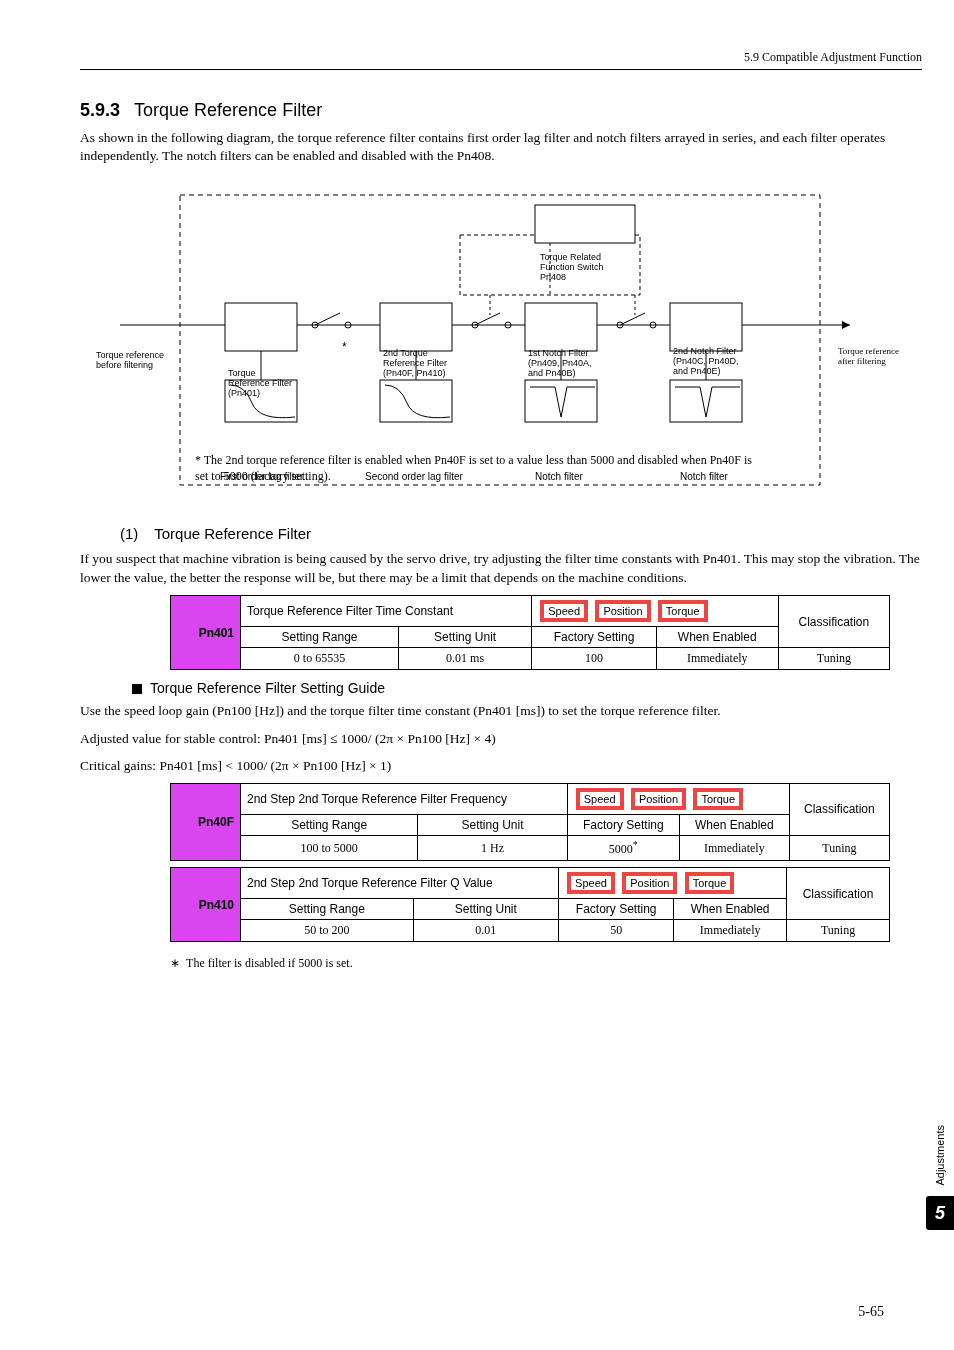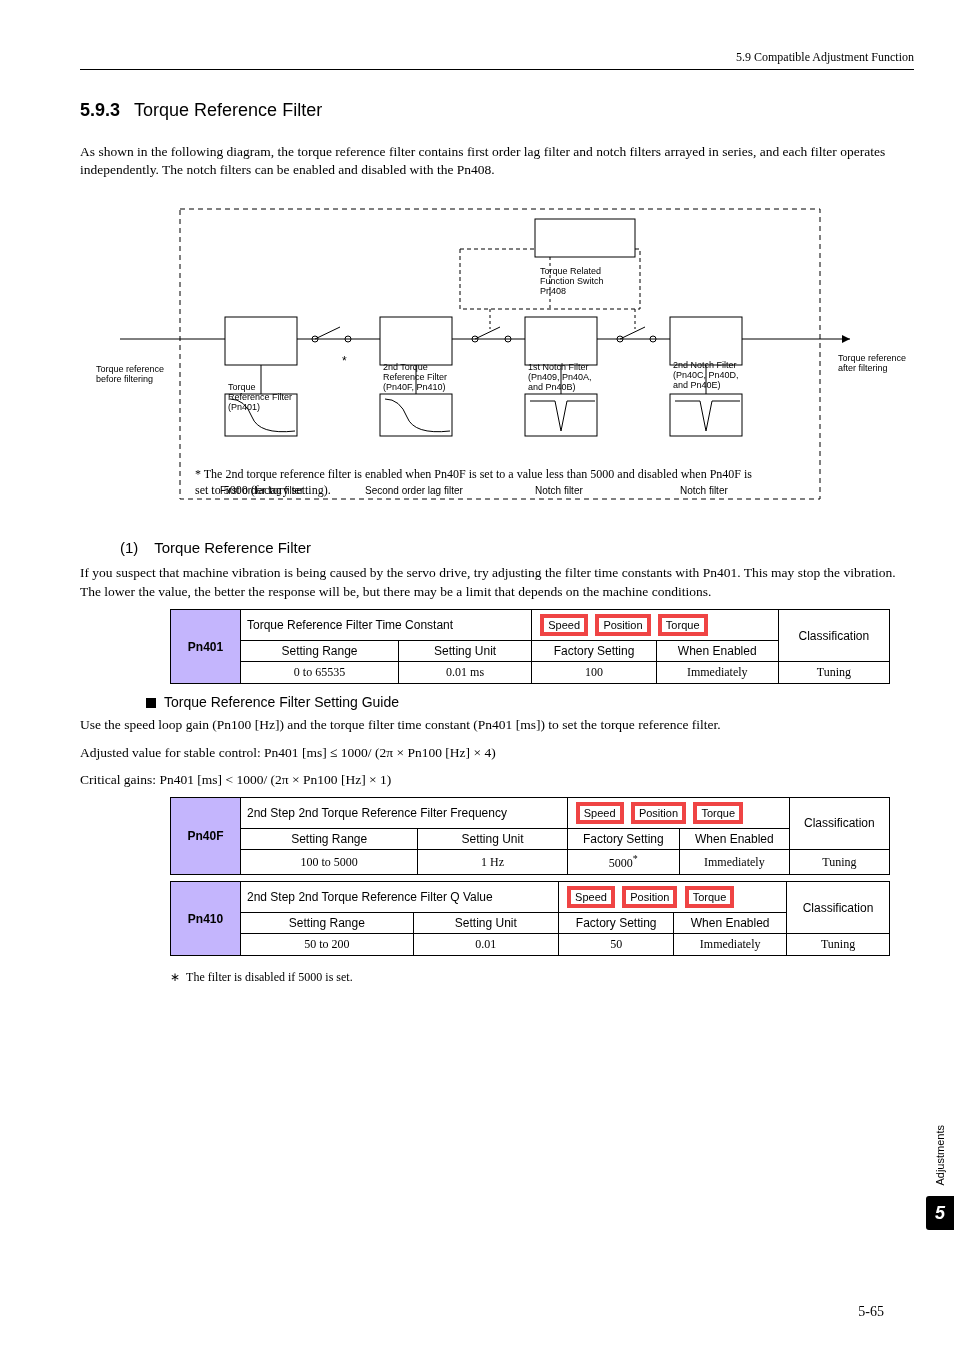--- a/index.html
+++ b/index.html
@@ -5,32 +5,32 @@
   * { box-sizing: border-box; margin: 0; padding: 0; }
   body {
     font-family: "Times New Roman", serif;
     font-size: 13px;
     width: 954px;
     height: 1350px;
     position: relative;
     background: #fff;
     color: #000;
   }
-  .page { padding: 50px 40px 30px 80px; position: relative; height: 100%; }
+  .page { padding: 50px 32px 30px 80px; position: relative; height: 100%; }
   .header-line {
     border-bottom: 1px solid #000;
     padding-bottom: 4px;
     margin-bottom: 30px;
     text-align: right;
     font-size: 12px;
   }
   .h3 {
     font-family: Arial, sans-serif;
     font-size: 18px;
-    margin-bottom: 22px;
+    margin-bottom: 8px;
     display: flex;
     align-items: baseline;
     gap: 14px;
   }
   .h3 .num { font-weight: bold; }
   .h3 .title { font-weight: normal; }
   .intro-p {
     line-height: 1.35;
     font-size: 13.5px;
     margin-bottom: 20px;
@@ -62,21 +62,21 @@
   }
   .sub-h .num { margin-right: 12px; }
   .body-p {
     font-size: 13.5px;
     line-height: 1.35;
     margin-bottom: 8px;
   }
   .guide-h {
     font-family: Arial, sans-serif;
     font-size: 14px;
-    margin-left: 66px;
+    margin-left: 52px;
     margin-top: 10px;
     margin-bottom: 6px;
   }
   .guide-h .sq {
     display: inline-block;
     width: 10px;
     height: 10px;
     background: #000;
     margin-right: 8px;
     vertical-align: middle;
@@ -93,21 +93,22 @@
     border: 1px solid #000;
     padding: 3px 6px;
     text-align: center;
     vertical-align: middle;
     font-weight: normal;
   }
   table.param .pn-col {
     width: 70px;
     font-family: Arial, sans-serif;
     font-weight: bold;
-    background: #c4b5fd;
+    background: #d946ef;
+    text-align: right;
   }
   table.param .title-cell { text-align: left; font-family: Arial, sans-serif; padding: 4px 6px;}
   table.param .boxed {
     display: inline-block;
     border: 4px solid #ef4444;
     padding: 0 4px;
     margin: 0 2px;
     font-family: Arial, sans-serif;
     font-size: 11px;
     line-height: 1.3;
@@ -211,21 +212,21 @@
       <rect x="590" y="195" width="72" height="42" fill="#fff" stroke="#000"></rect>
       <path d="M595 202 L620 202 L626 232 L632 202 L660 202" stroke="#000" fill="none"></path>
 
       <line x1="181" y1="166" x2="181" y2="195" stroke="#000"></line>
       <line x1="336" y1="166" x2="336" y2="195" stroke="#000"></line>
       <line x1="481" y1="166" x2="481" y2="195" stroke="#000"></line>
       <line x1="626" y1="166" x2="626" y2="195" stroke="#000"></line>
     </svg>
 
     <div class="dlabel" style="left:16px; top:122px; width:70px;">Torque reference before filtering</div>
-    <div class="dlabel" style="left:758px; top:111px; width:70px;">Torque reference after filtering</div>
+    <div class="dlabel" style="left:758px; top:118px; width:70px;font-family:Liberation Serif, serif;">Torque reference after filtering</div>
     <div class="dlabel" style="left:460px; top:24px; width:92px;">Torque Related Function Switch Pn408</div>
     <div class="dlabel" style="left:262px; top:112px; font-size:12px;">*</div>
     <div class="dlabel" style="left:148px; top:140px; width:66px;">Torque Reference Filter (Pn401)</div>
     <div class="dlabel" style="left:303px; top:120px; width:66px;">2nd Torque Reference Filter (Pn40F, Pn410)</div>
     <div class="dlabel" style="left:448px; top:120px; width:66px;">1st Notch Filter (Pn409, Pn40A, and Pn40B)</div>
     <div class="dlabel" style="left:593px; top:118px; width:66px;">2nd Notch Filter (Pn40C, Pn40D, and Pn40E)</div>
     <div class="dlabel" style="left:140px; top:242px; font-size:10px;">First order lag filter</div>
     <div class="dlabel" style="left:285px; top:242px; font-size:10px;">Second order lag filter</div>
     <div class="dlabel" style="left:455px; top:242px; font-size:10px;">Notch filter</div>
     <div class="dlabel" style="left:600px; top:242px; font-size:10px;">Notch filter</div>

